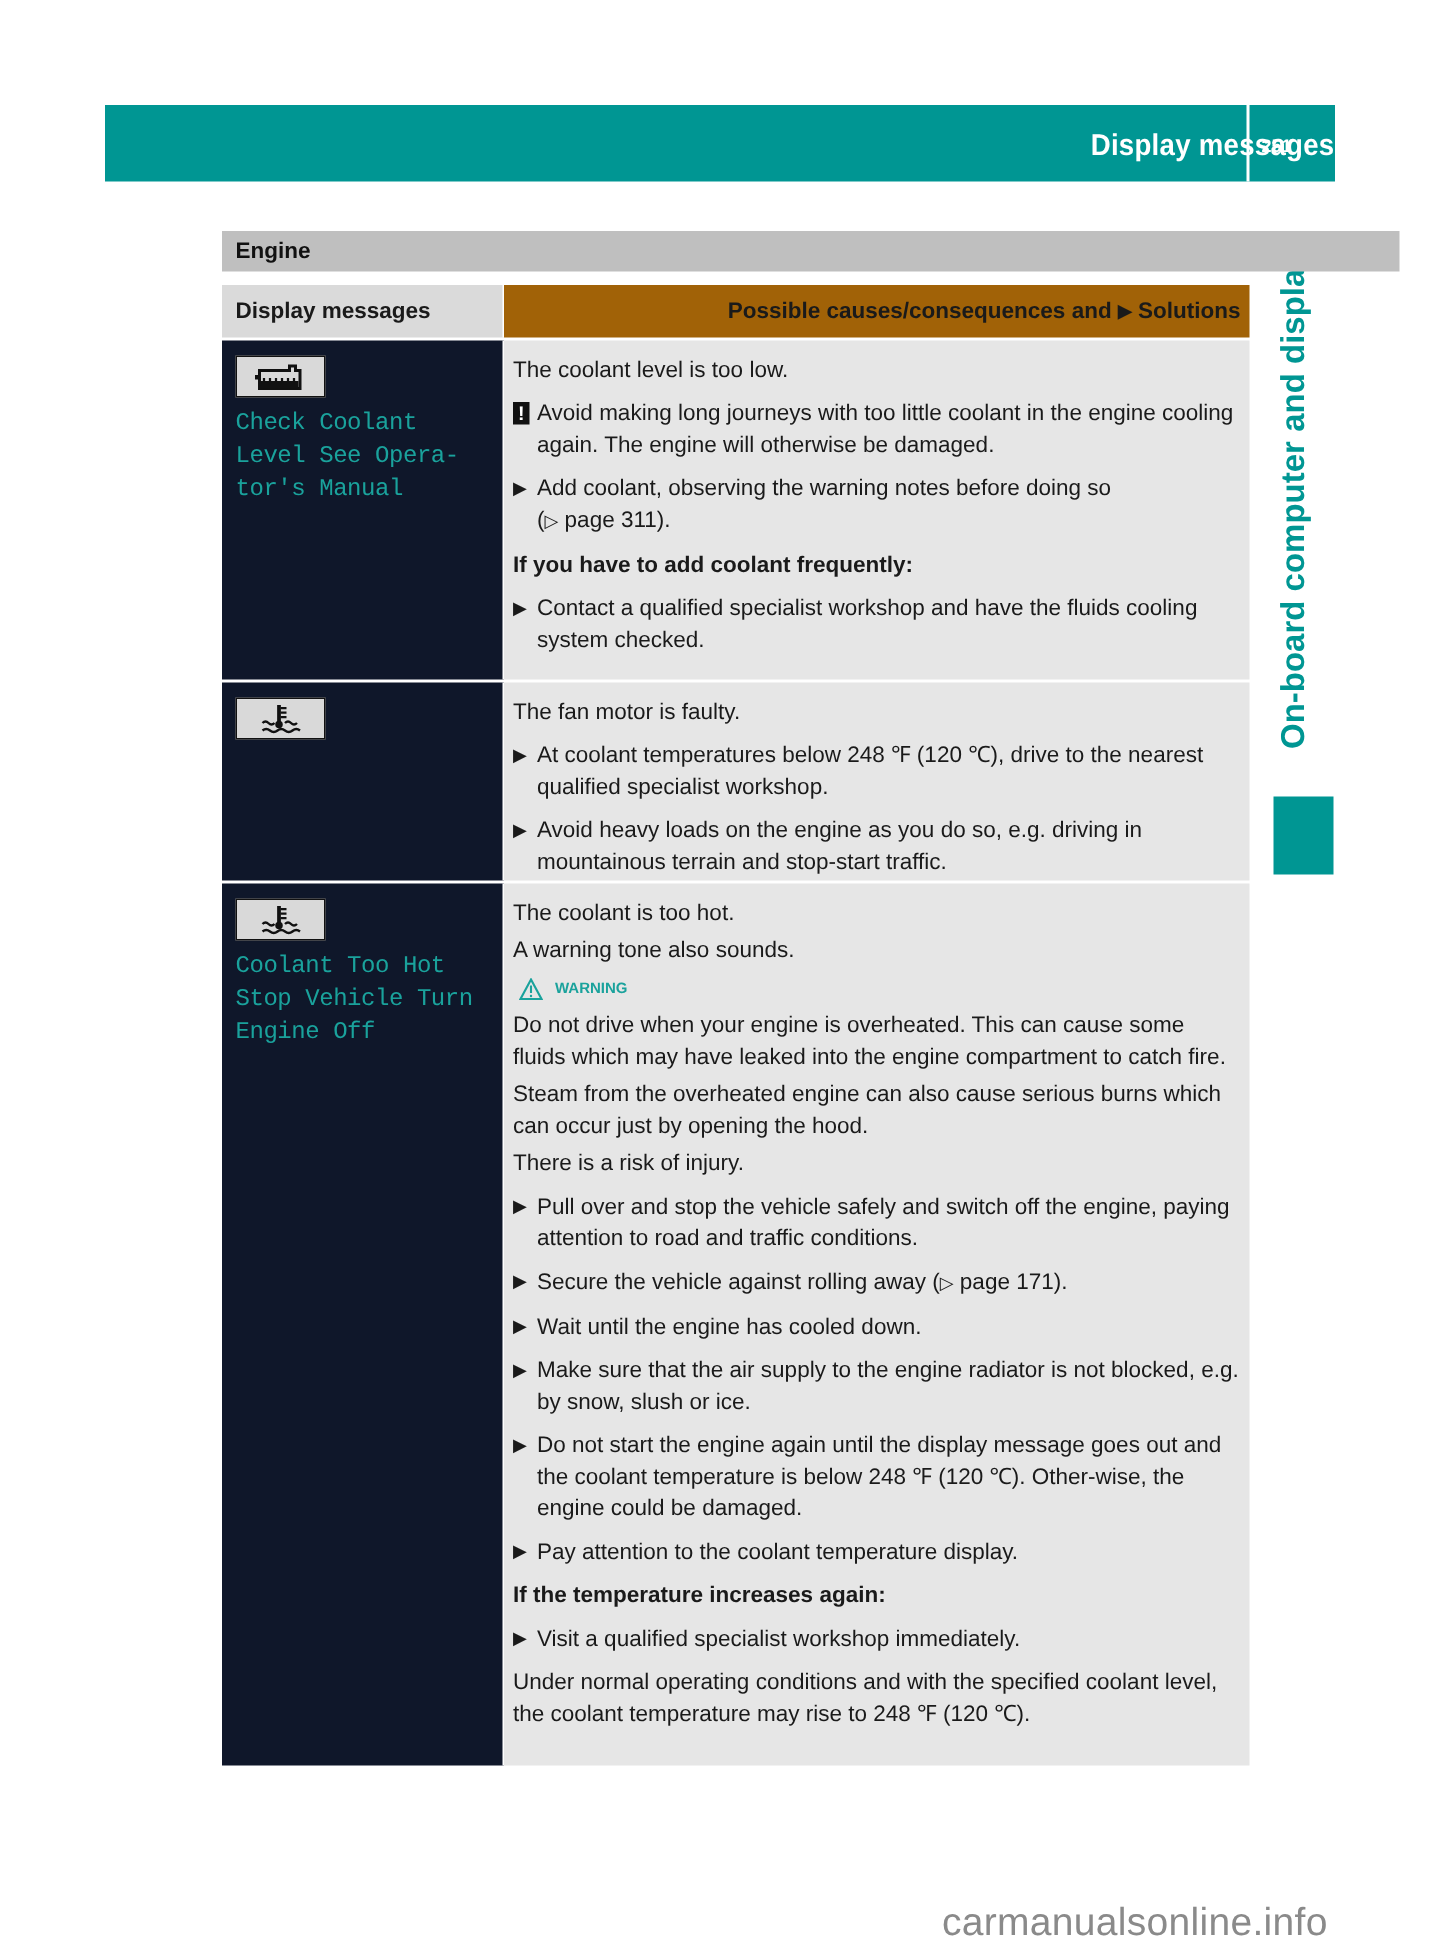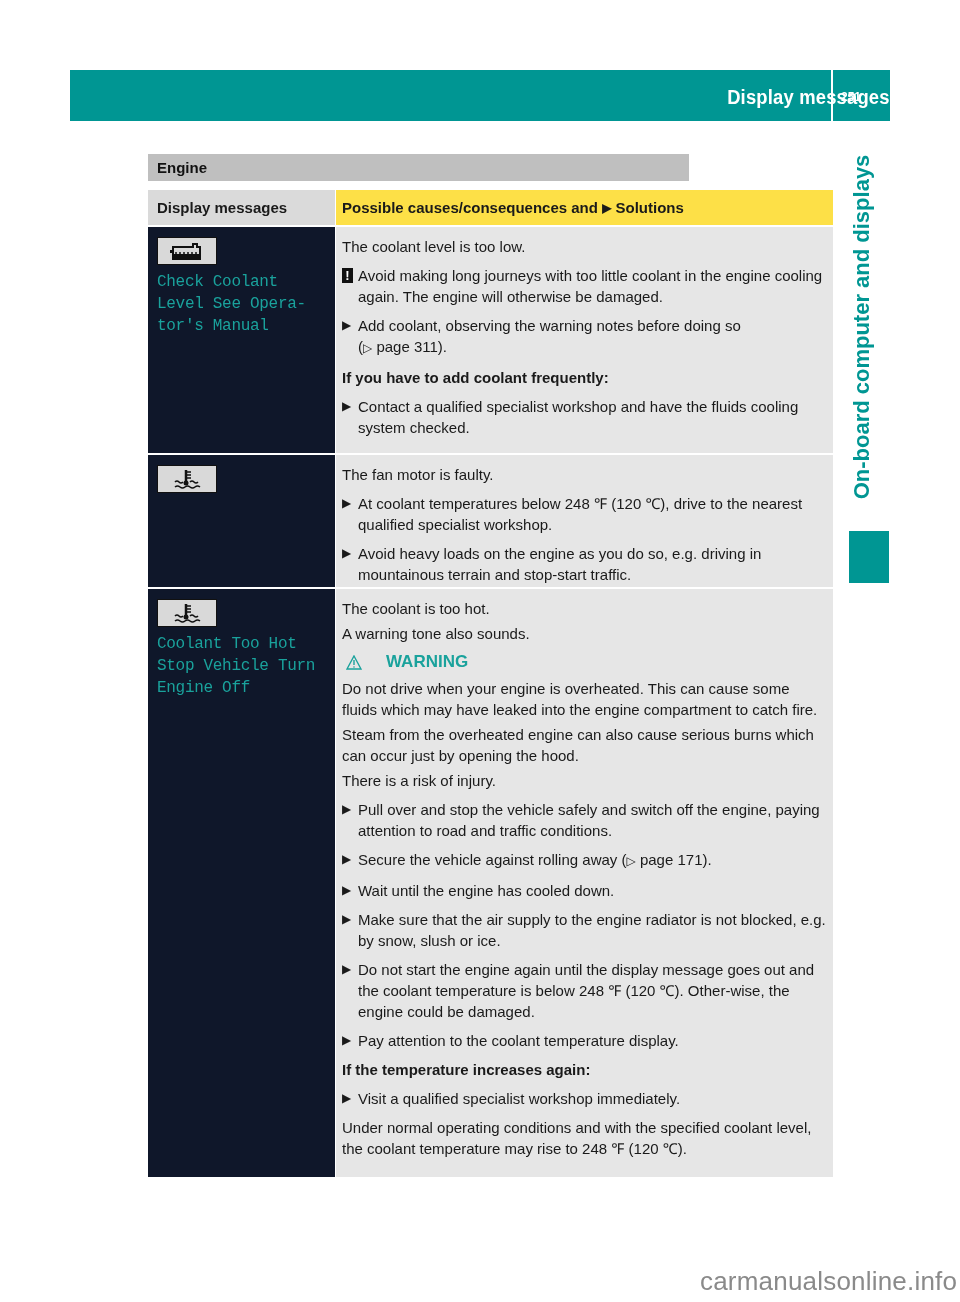--- a/index.html
+++ b/index.html
@@ -26,63 +26,63 @@
   }
   .side-tab-text {
     position: absolute; left: 862px; top: 327px;
     transform: translate(-50%, -50%) rotate(-90deg);
     white-space: nowrap; color: #009693; font-weight: bold; font-size: 22px;
   }
   .side-tab-block {
     position: absolute; left: 849px; top: 531px; width: 40px; height: 52px; background: #009693;
   }
   .section-bar {
-    position: absolute; left: 148px; top: 154px; width: 541px; height: 27px;
+    position: absolute; left: 148px; top: 154px; width: 785px; height: 27px;
     background: #bfbfbf;
   }
   .section-bar span {
     position: absolute; left: 9px; top: 5px; font-weight: bold; font-size: 15px; color: #111;
   }
   .table {
     position: absolute; left: 148px; top: 190px; width: 685px;
   }
   .row { display: flex; border-bottom: 2px solid #ffffff; }
   .row:last-child { border-bottom: none; }
   .cell-left {
     width: 188px; background: #0f172a; padding: 10px 9px; box-sizing: border-box;
     border-right: 1px solid #ffffff;
   }
   .cell-right {
     flex: 1; background: #e6e6e6; padding: 9px 6px 9px 6px; box-sizing: border-box;
   }
   .head .cell-left, .head .cell-right { font-weight: bold; font-size: 15px; padding-top: 9px; padding-bottom: 9px; }
   .head .cell-left { background: #dadada; }
-  .head .cell-right { background: #fde047; }
+  .head .cell-right { background: #a16207; text-align: right; }
   .tri { font-size: 12px; display: inline-block; vertical-align: 1px; }
   .icon-box {
     width: 60px; height: 28px; border: 1.5px solid #111; box-sizing: border-box;
     display: flex; align-items: center; justify-content: center; background: #d9d9d9;
   }
   .msg {
     font-family: "Liberation Mono", monospace; color: #1aa29c; font-size: 16px;
     line-height: 22px; margin-top: 6px; white-space: pre-line; letter-spacing: -0.3px;
   }
   .p { font-size: 15px; line-height: 21px; margin: 0 0 8px 0; }
   .p.tight { margin-bottom: 4px; }
   .bold { font-weight: bold; }
   .bullet { font-size: 15px; line-height: 21px; margin: 0 0 8px 0; padding-left: 16px; position: relative; }
   .bullet .mark { position: absolute; left: 0; top: 0; font-size: 12px; }
   .caution { font-size: 15px; line-height: 21px; margin: 0 0 8px 0; padding-left: 16px; position: relative; }
   .caution .mark {
     position: absolute; left: 0; top: 3px; width: 11px; height: 15px; background: #111; color: #fff;
     font-weight: bold; font-size: 13px; line-height: 15px; text-align: center;
   }
-  .warning-head { color: #1aa29c; font-weight: bold; font-size: 17px; margin: 6px 0 6px 4px; display: flex; align-items: center; gap: 24px; }
+  .warning-head { color: #1aa29c; font-weight: bold; font-size: 10px; margin: 6px 0 6px 4px; display: flex; align-items: center; gap: 8px; }
   .watermark {
-    position: absolute; left: 700px; top: 1266px; color: #8a8a8a; font-size: 26px; letter-spacing: 0.2px;
+    position: absolute; left: 628px; top: 1266px; color: #8a8a8a; font-size: 26px; letter-spacing: 0.2px;
   }
   .ref { font-size: 12px; }
 </style>
 </head>
 <body>
 
 <div class="header-band"></div>
 <div class="header-title">Display messages</div>
 <div class="header-divider"></div>
 <div class="header-page">251</div>

